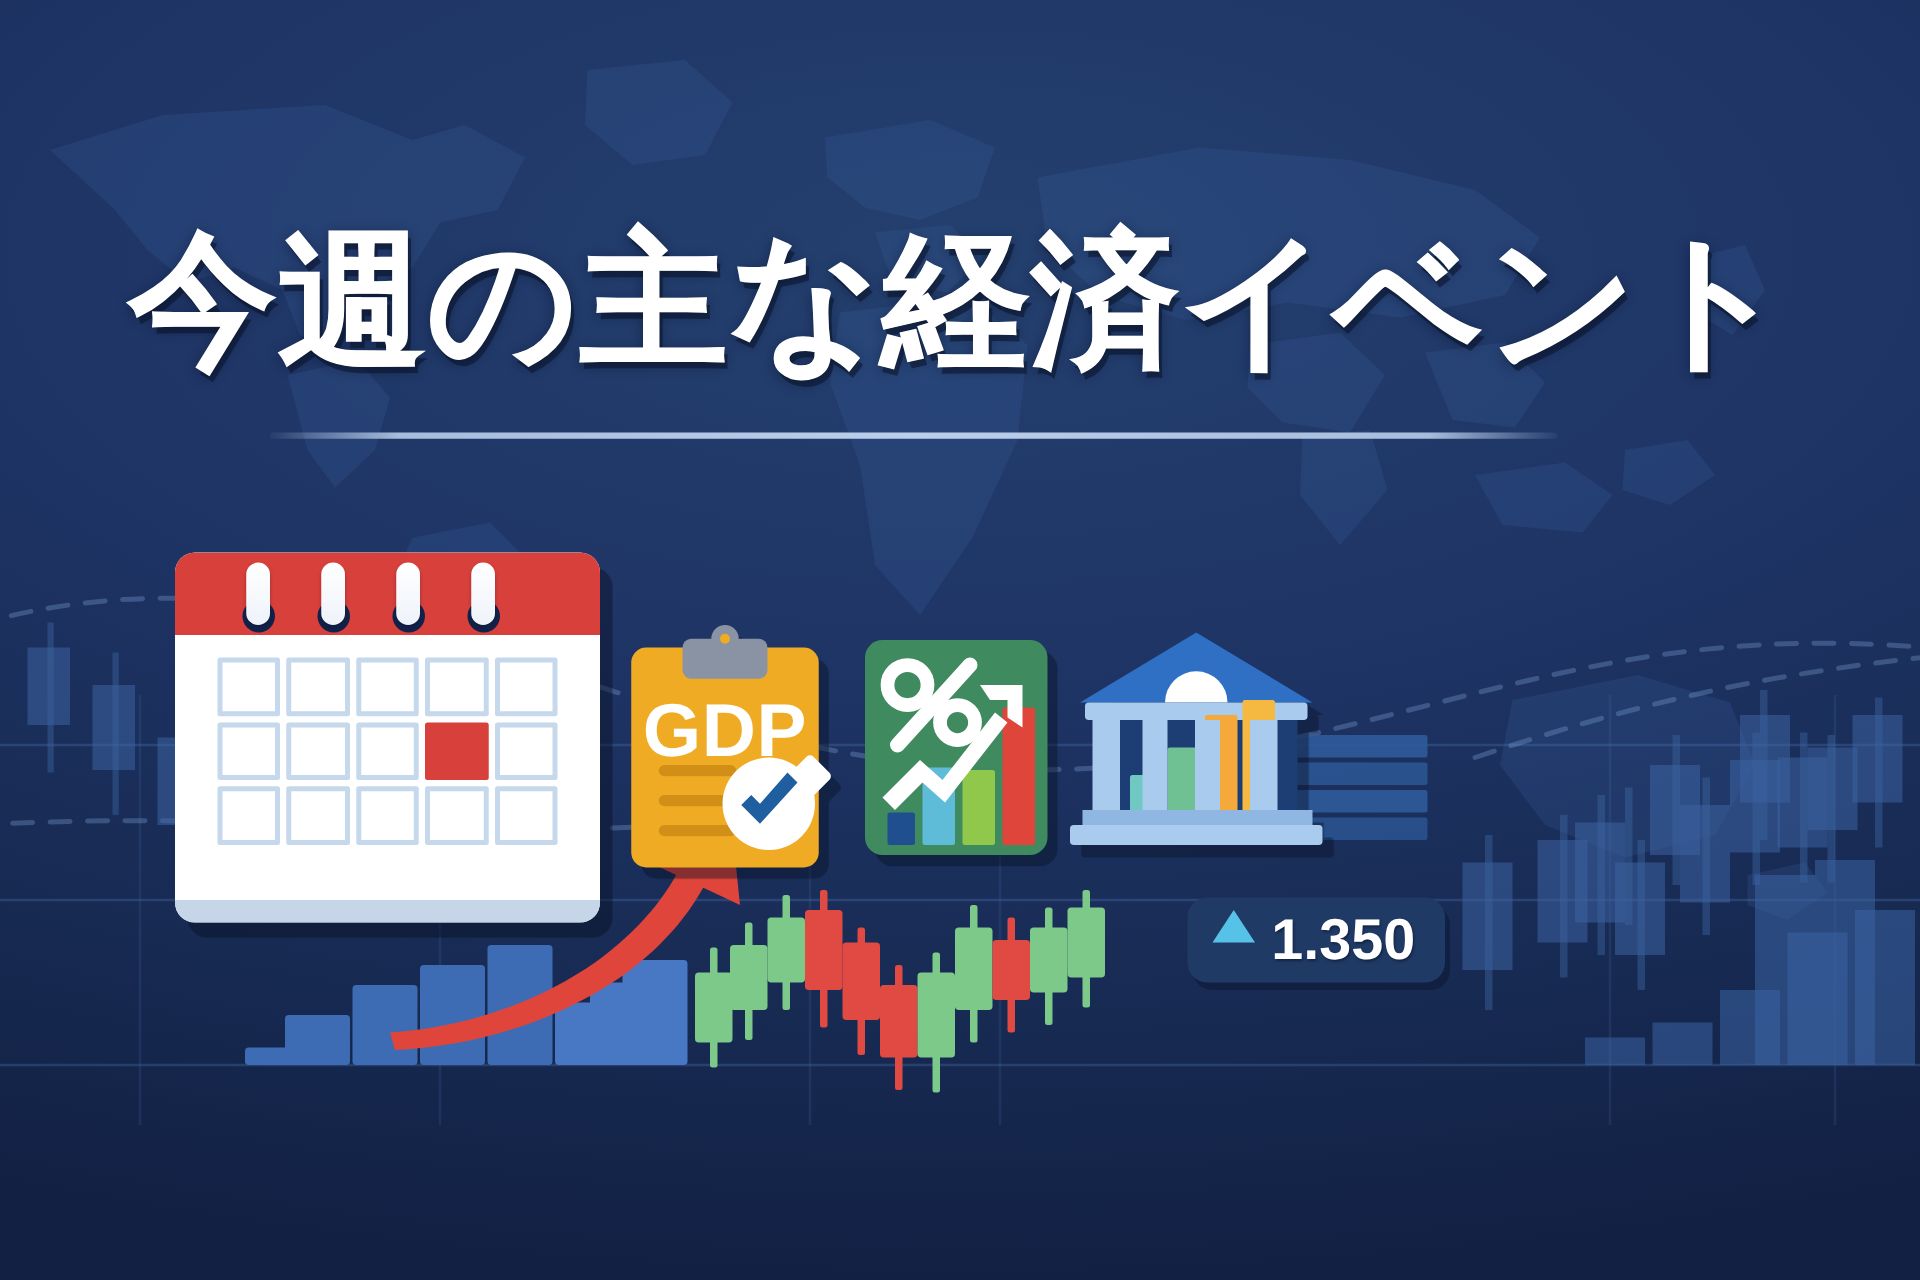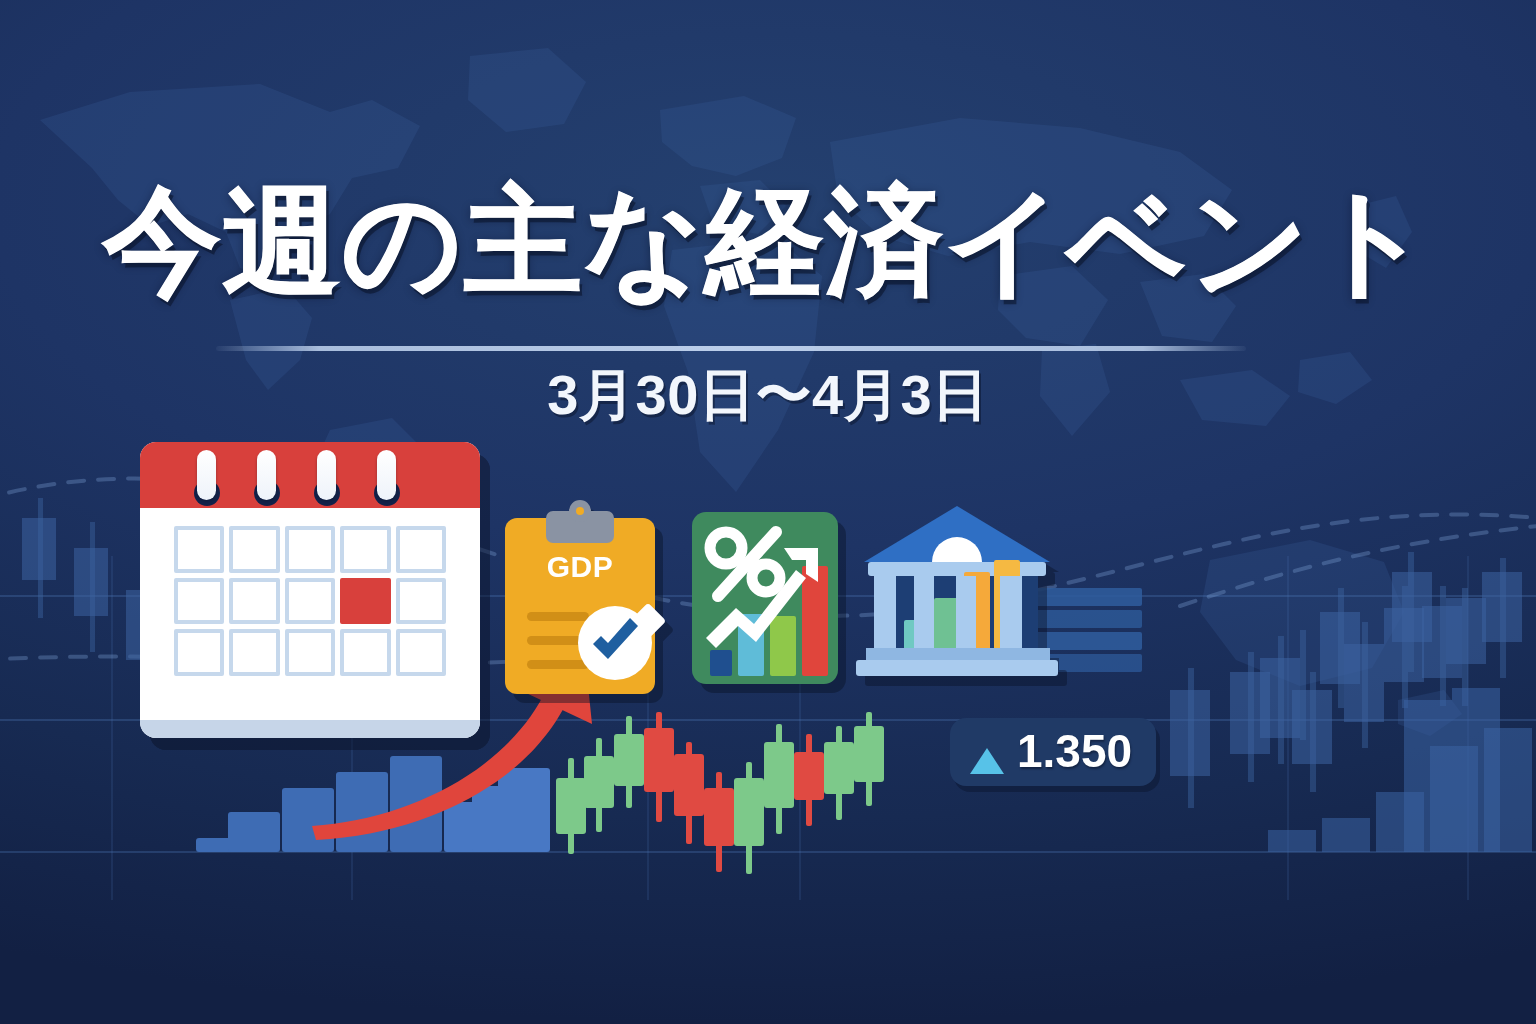--- a/index.html
+++ b/index.html
@@ -79,40 +79,40 @@
   .cal-cell.hot{background:#d8403c;border-color:#d8403c;}
 
   
   #gdp{position:absolute;left:505px;top:508px;width:150px;height:186px;
     filter:drop-shadow(8px 9px 0 rgba(8,16,36,.42));}
   .gdp-board{position:absolute;left:0;top:10px;width:150px;height:176px;background:#f0ab25;border-radius:12px;}
   .gdp-clip{position:absolute;left:41px;top:3px;width:68px;height:32px;background:#8a93a3;border-radius:7px;}
   .gdp-clip-top{position:absolute;left:64px;top:-8px;width:22px;height:22px;border-radius:50%;
     border:7px solid #8a93a3;background:#f0ab25;box-sizing:border-box;}
   .gdp-text{position:absolute;left:0;top:42px;width:150px;text-align:center;
-    font-size:30px;font-weight:700;color:#ffffff;letter-spacing:.5px;}
+    font-size:60px;font-weight:700;color:#ffffff;letter-spacing:.5px;}
   .gdp-line{position:absolute;left:22px;height:9px;background:#d18f17;border-radius:5px;}
   .gdp-check{position:absolute;left:73px;top:98px;width:74px;height:74px;border-radius:50%;background:#ffffff;}
   .gdp-nub{position:absolute;left:130px;top:100px;width:26px;height:26px;background:#ffffff;
     transform:rotate(45deg);border-radius:4px;}
 
   
   #pct{position:absolute;left:692px;top:512px;width:146px;height:172px;
     filter:drop-shadow(8px 9px 0 rgba(8,16,36,.42));}
   .pct-card{position:absolute;inset:0;background:#3f8a5e;border-radius:14px;overflow:hidden;}
 
   
   #bank{position:absolute;left:852px;top:498px;width:210px;height:190px;
     filter:drop-shadow(9px 10px 0 rgba(8,16,36,.40));}
   .money-stack{position:absolute;left:1030px;top:588px;width:112px;height:90px;}
   .money-stack div{position:absolute;left:0;width:112px;height:18px;background:#2f5d9e;border-radius:2px;}
 
   
   .badge{
-    position:absolute;display:flex;align-items:flex-end;gap:13px;
+    position:absolute;display:flex;align-items:flex-start;gap:13px;
     background:#203a66;border-radius:16px;
     padding:10px 24px 12px 20px;
     box-shadow:4px 6px 0 rgba(8,16,36,.38);
   }
   .badge .val{font-size:46px;font-weight:700;color:#ffffff;line-height:1;
     text-shadow:1px 2px 2px rgba(8,16,36,.5);}
   .tri{width:0;height:0;border-left:17px solid transparent;border-right:17px solid transparent;}
   #badge-1350{left:950px;top:718px;}
   #badge-1350 .tri{border-bottom:26px solid #57c2e8;}
   #badge-7815{left:878px;top:776px;}
@@ -218,23 +218,20 @@
       <rect x="1484" y="728" width="48" height="124"></rect>
       <rect x="1404" y="700" width="48" height="152"></rect>
       <rect x="1452" y="688" width="48" height="164"></rect>
     </g>
   </svg>
 
   <div class="title-wrap">
     <span class="title">今週の主な経済イベント</span>
   </div>
   <div class="divider"></div>
-  <div class="subtitle-wrap">
-    <span class="subtitle">3月30日〜4月3日</span>
-  </div>
 
   <svg class="bg-layer" viewBox="0 0 1536 1024">
     <g class="fg-bars">
       <rect x="196" y="838" width="52" height="14" rx="3"></rect>
       <rect x="228" y="812" width="52" height="40" rx="3"></rect>
       <rect x="282" y="788" width="52" height="64" rx="3"></rect>
       <rect x="336" y="772" width="52" height="80" rx="3"></rect>
       <rect x="390" y="756" width="52" height="96" rx="3"></rect>
       <rect class="pale" x="444" y="802" width="52" height="50" rx="3"></rect>
       <rect class="pale" x="472" y="786" width="52" height="66" rx="3"></rect>

